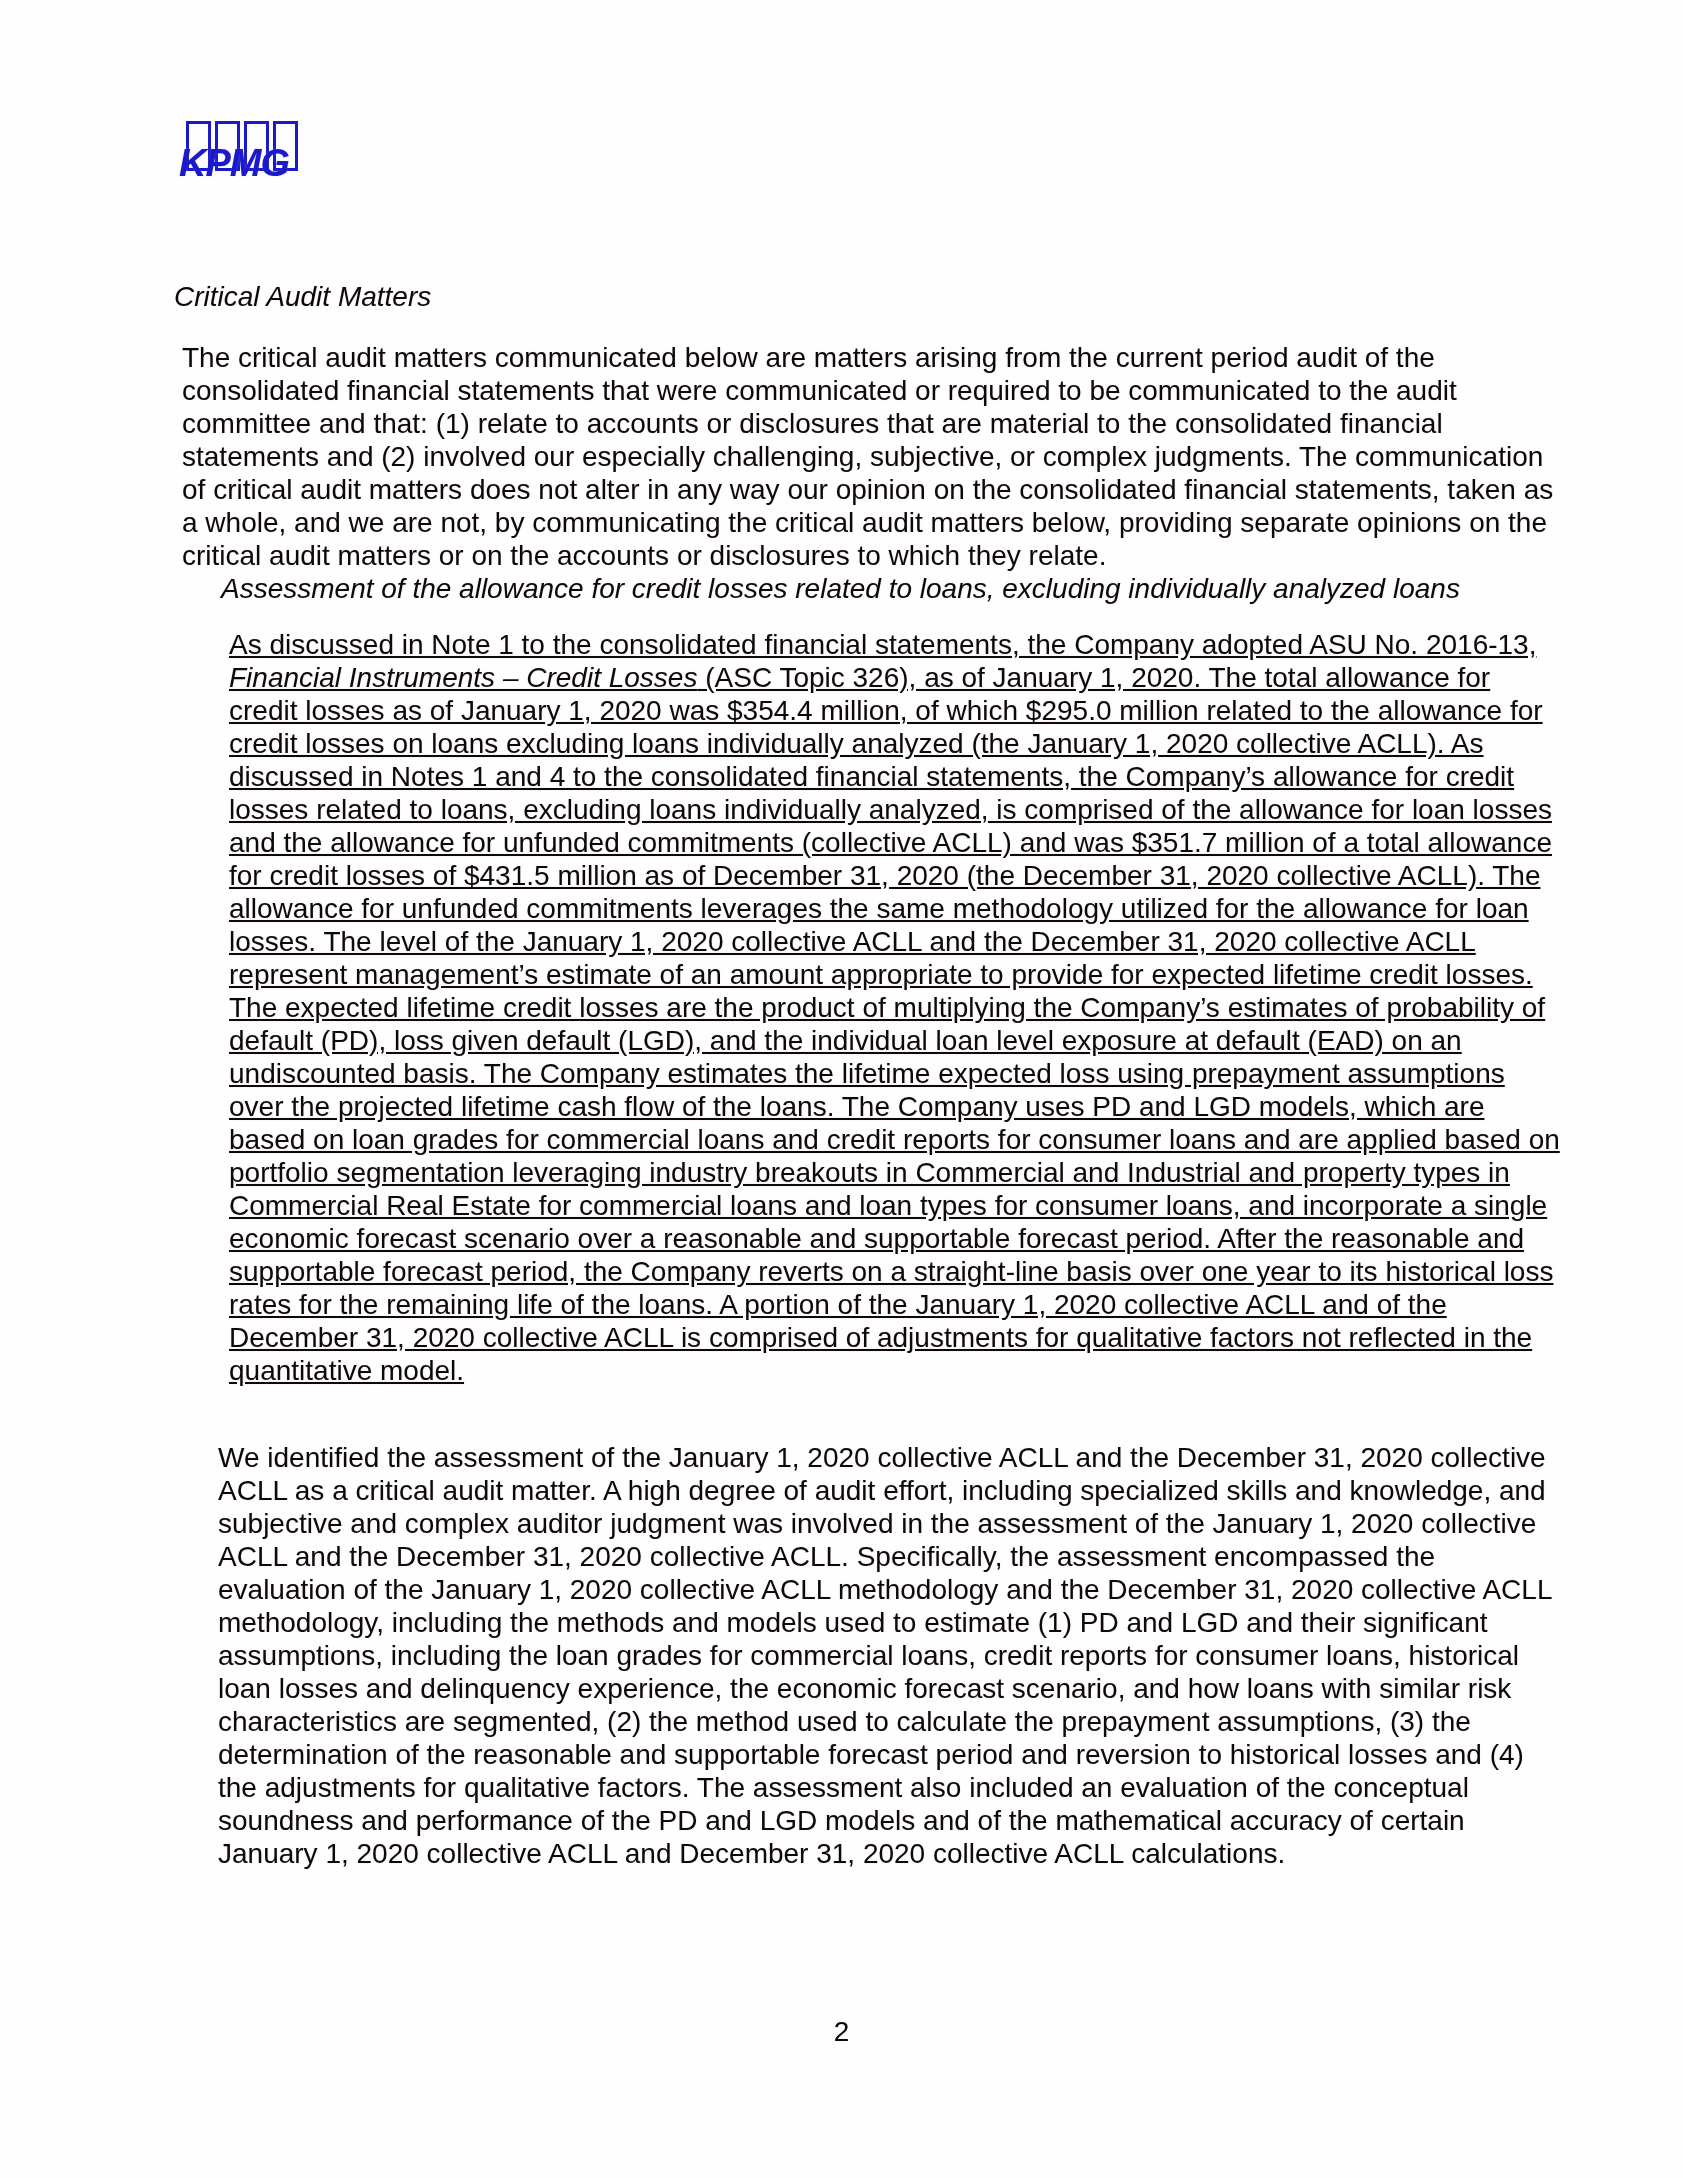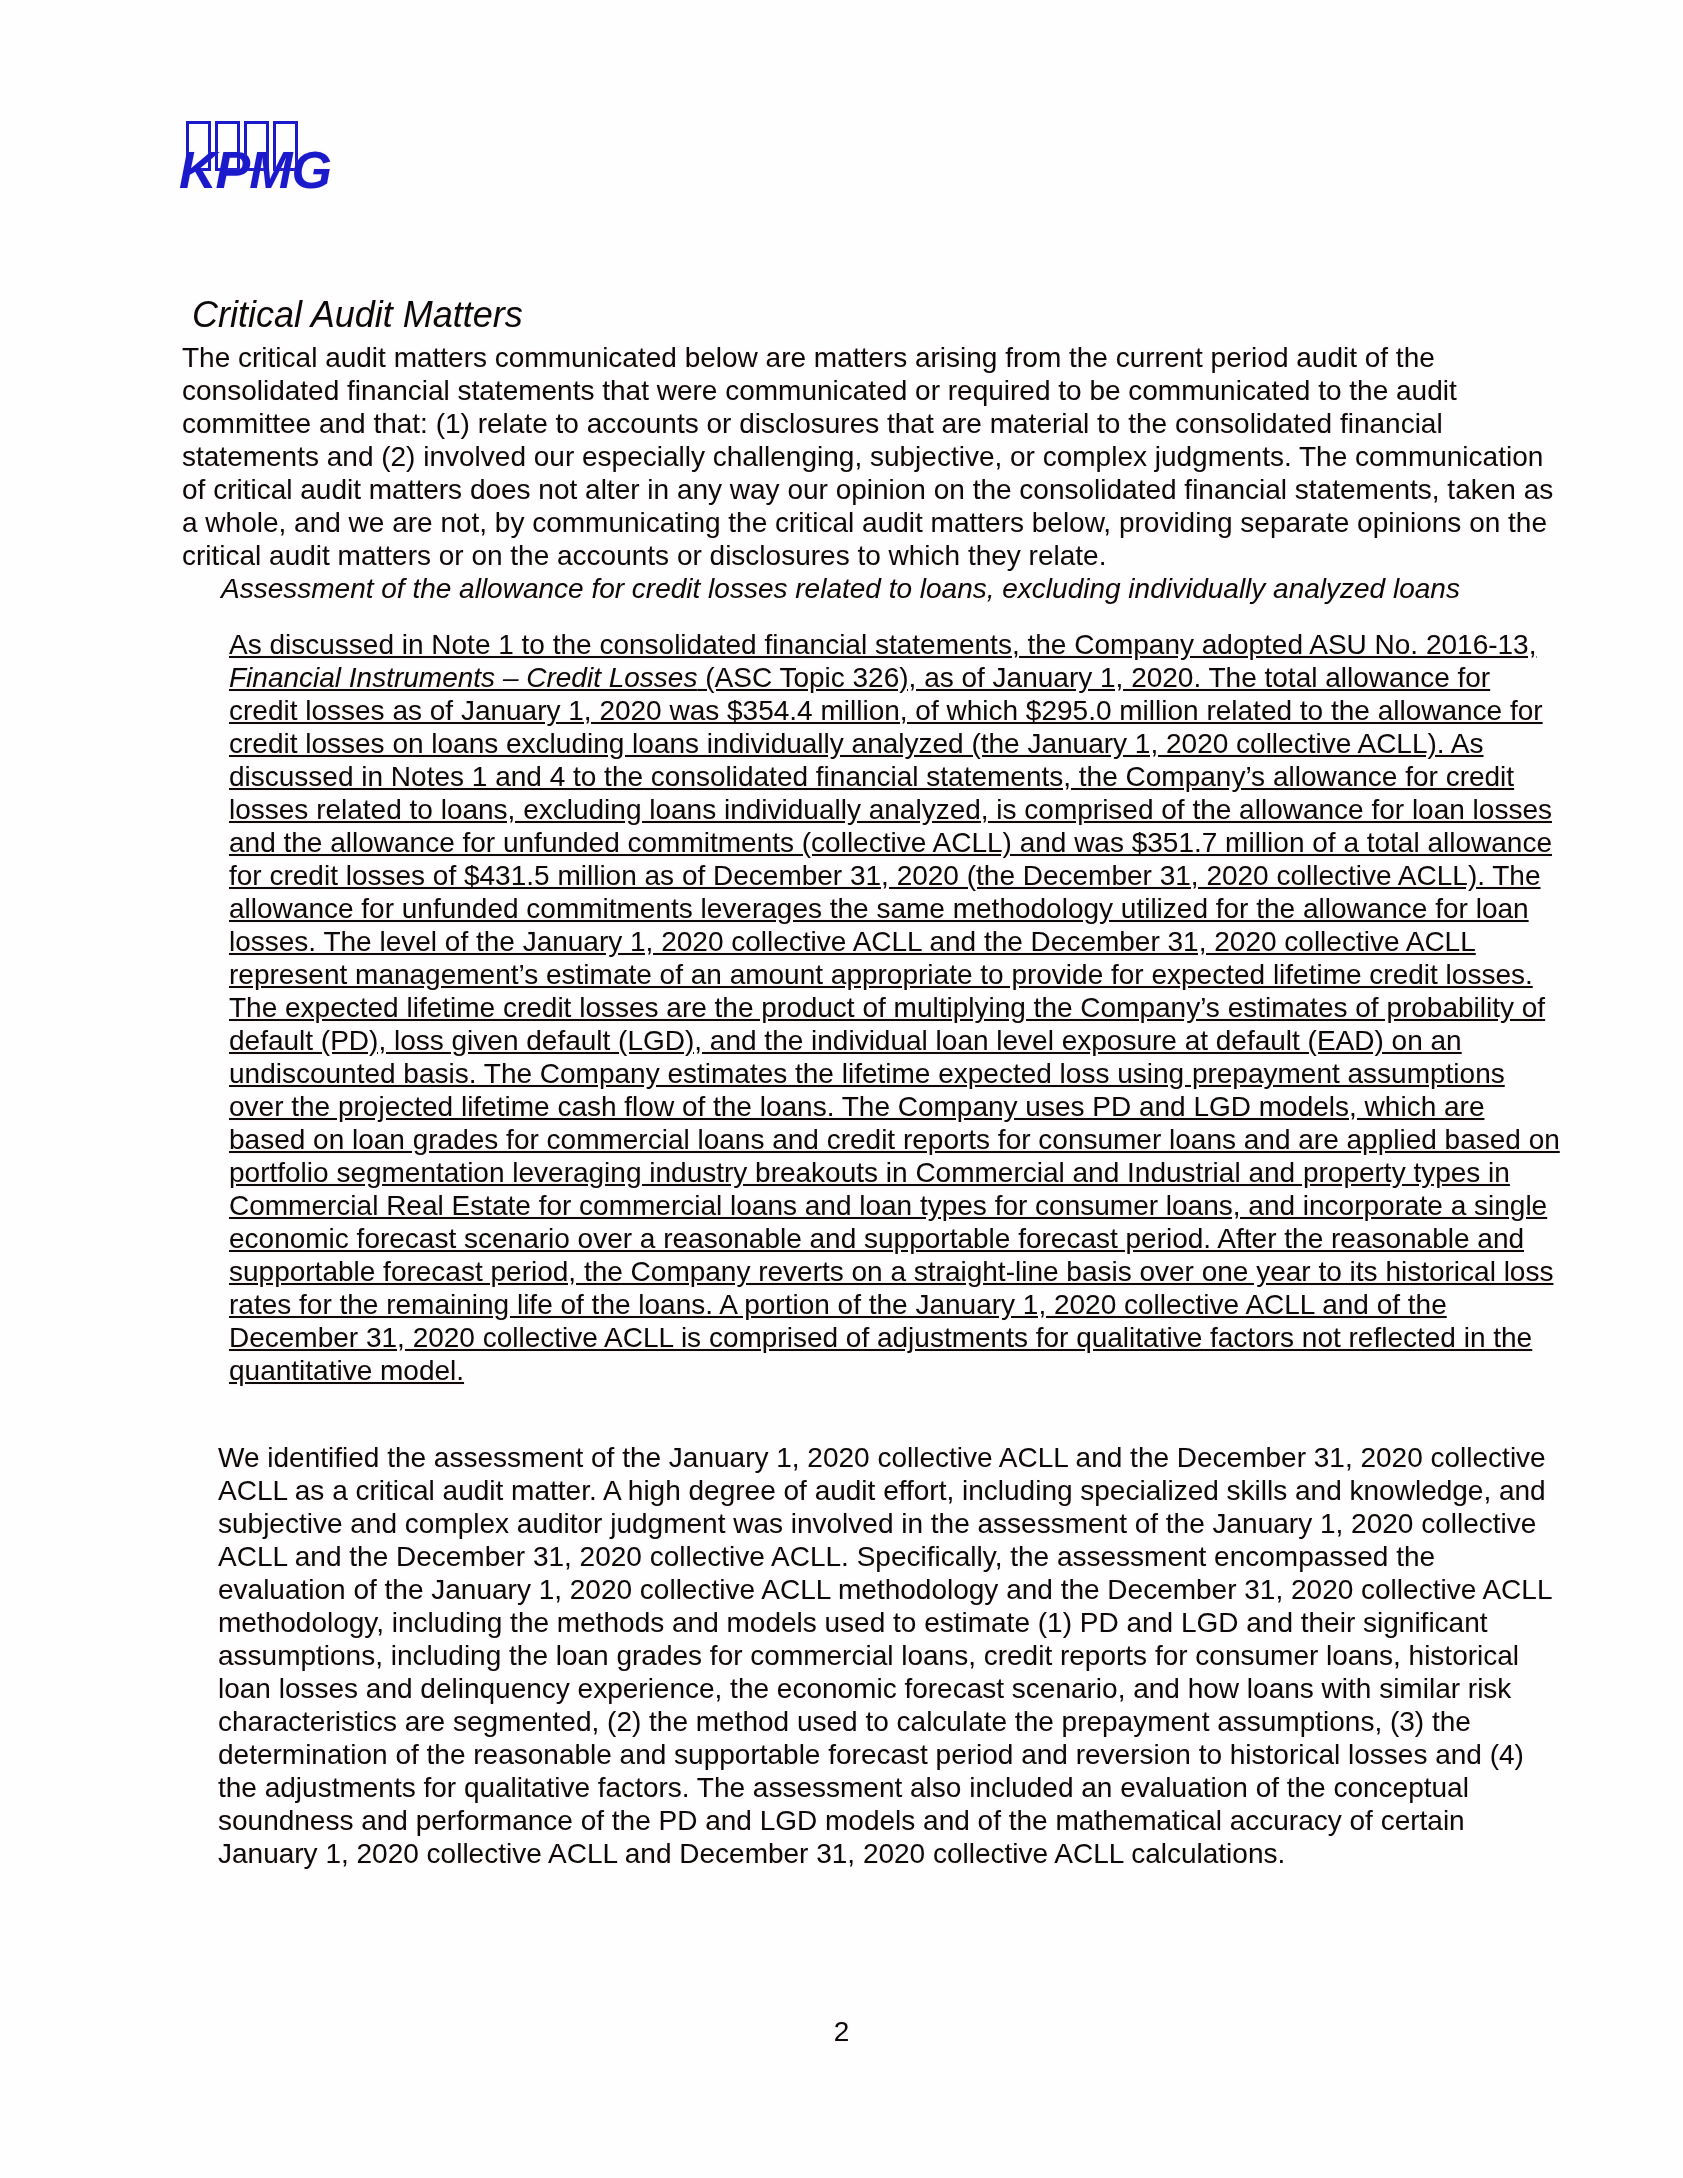--- a/index.html
+++ b/index.html
@@ -38,36 +38,36 @@
     display: block;
     width: 19px;
     height: 44px;
     border: 3px solid #1b1acb;
     background: transparent;
   }
   .logo-text {
     position: absolute;
     left: -2px;
     top: 23px;
-    font-size: 52px;
+    font-size: 38px;
     line-height: 1;
     font-weight: bold;
     font-style: italic;
     letter-spacing: -1px;
     color: #1b1acb;
     text-shadow: 0 0 2px rgba(190, 160, 240, 0.35);
   }
 
   
   .heading {
     position: absolute;
     left: 174px;
     top: 280px;
-    margin: 18px;
-    font-size: 36px;
+    margin: 0;
+    font-size: 28px;
     line-height: 33px;
     font-style: italic;
     font-weight: normal;
   }
   .para {
     position: absolute;
     margin: 8px;
     font-size: 28px;
     line-height: 33px;
     text-align: left;

